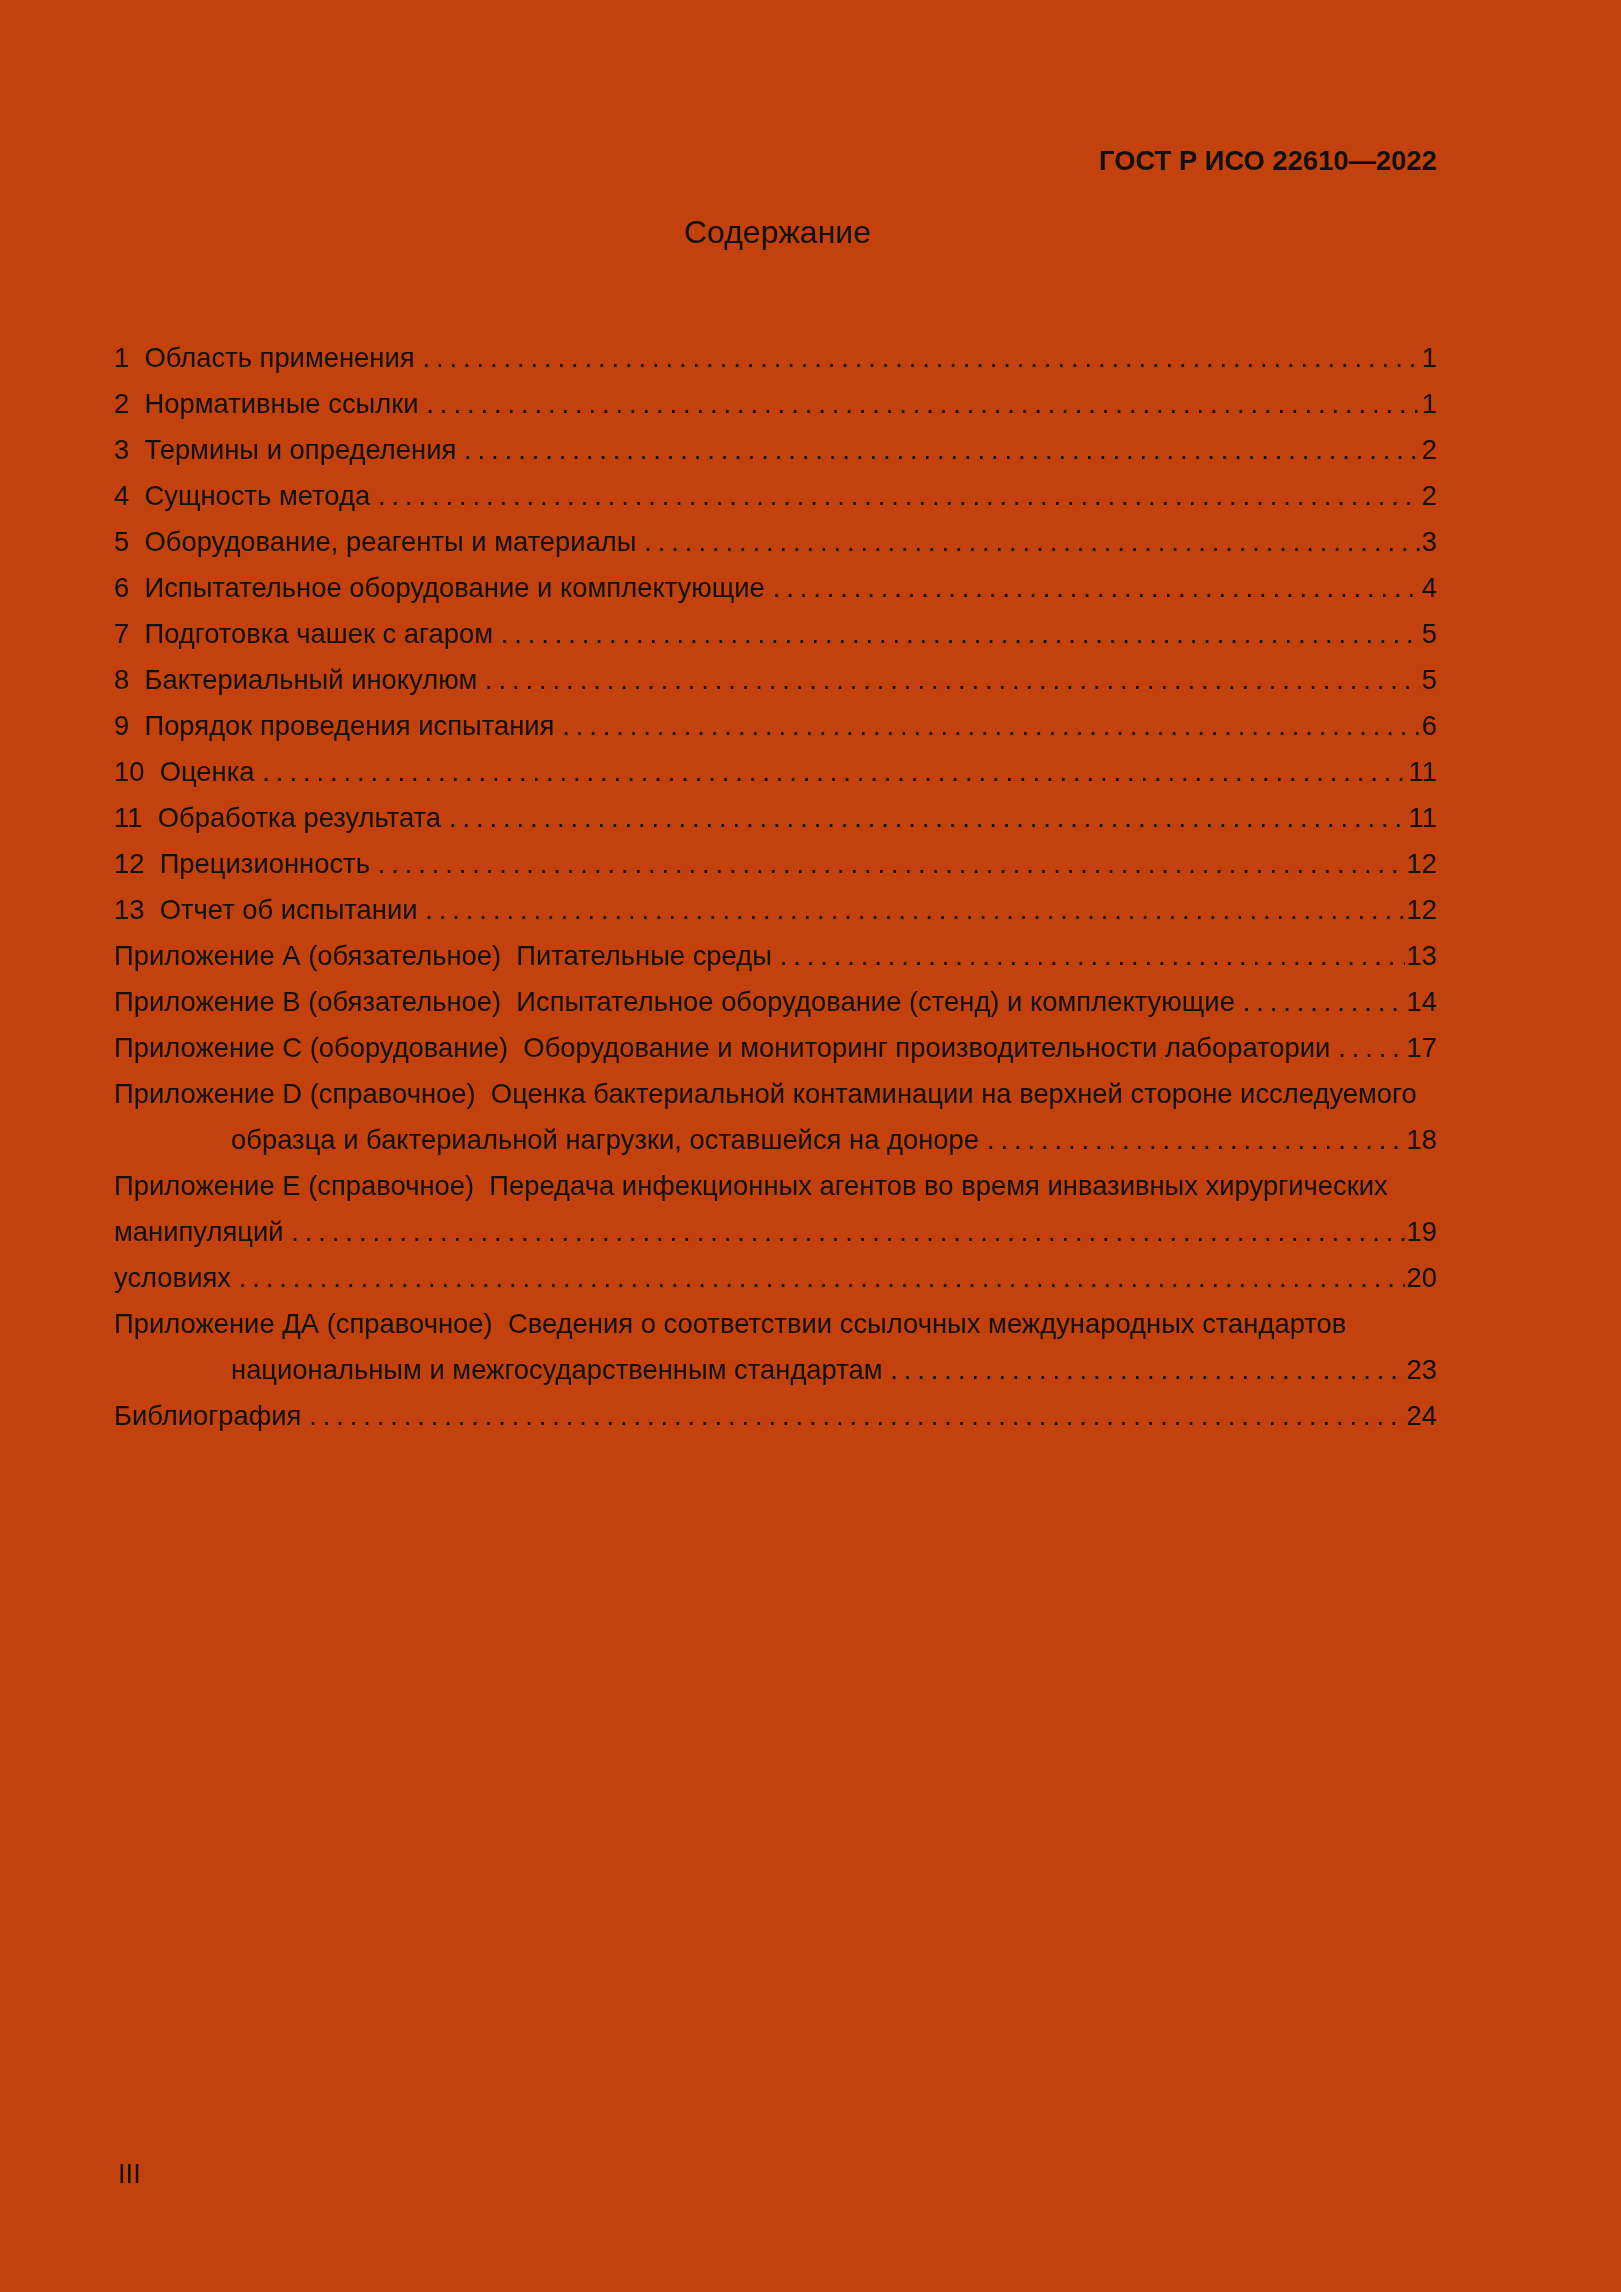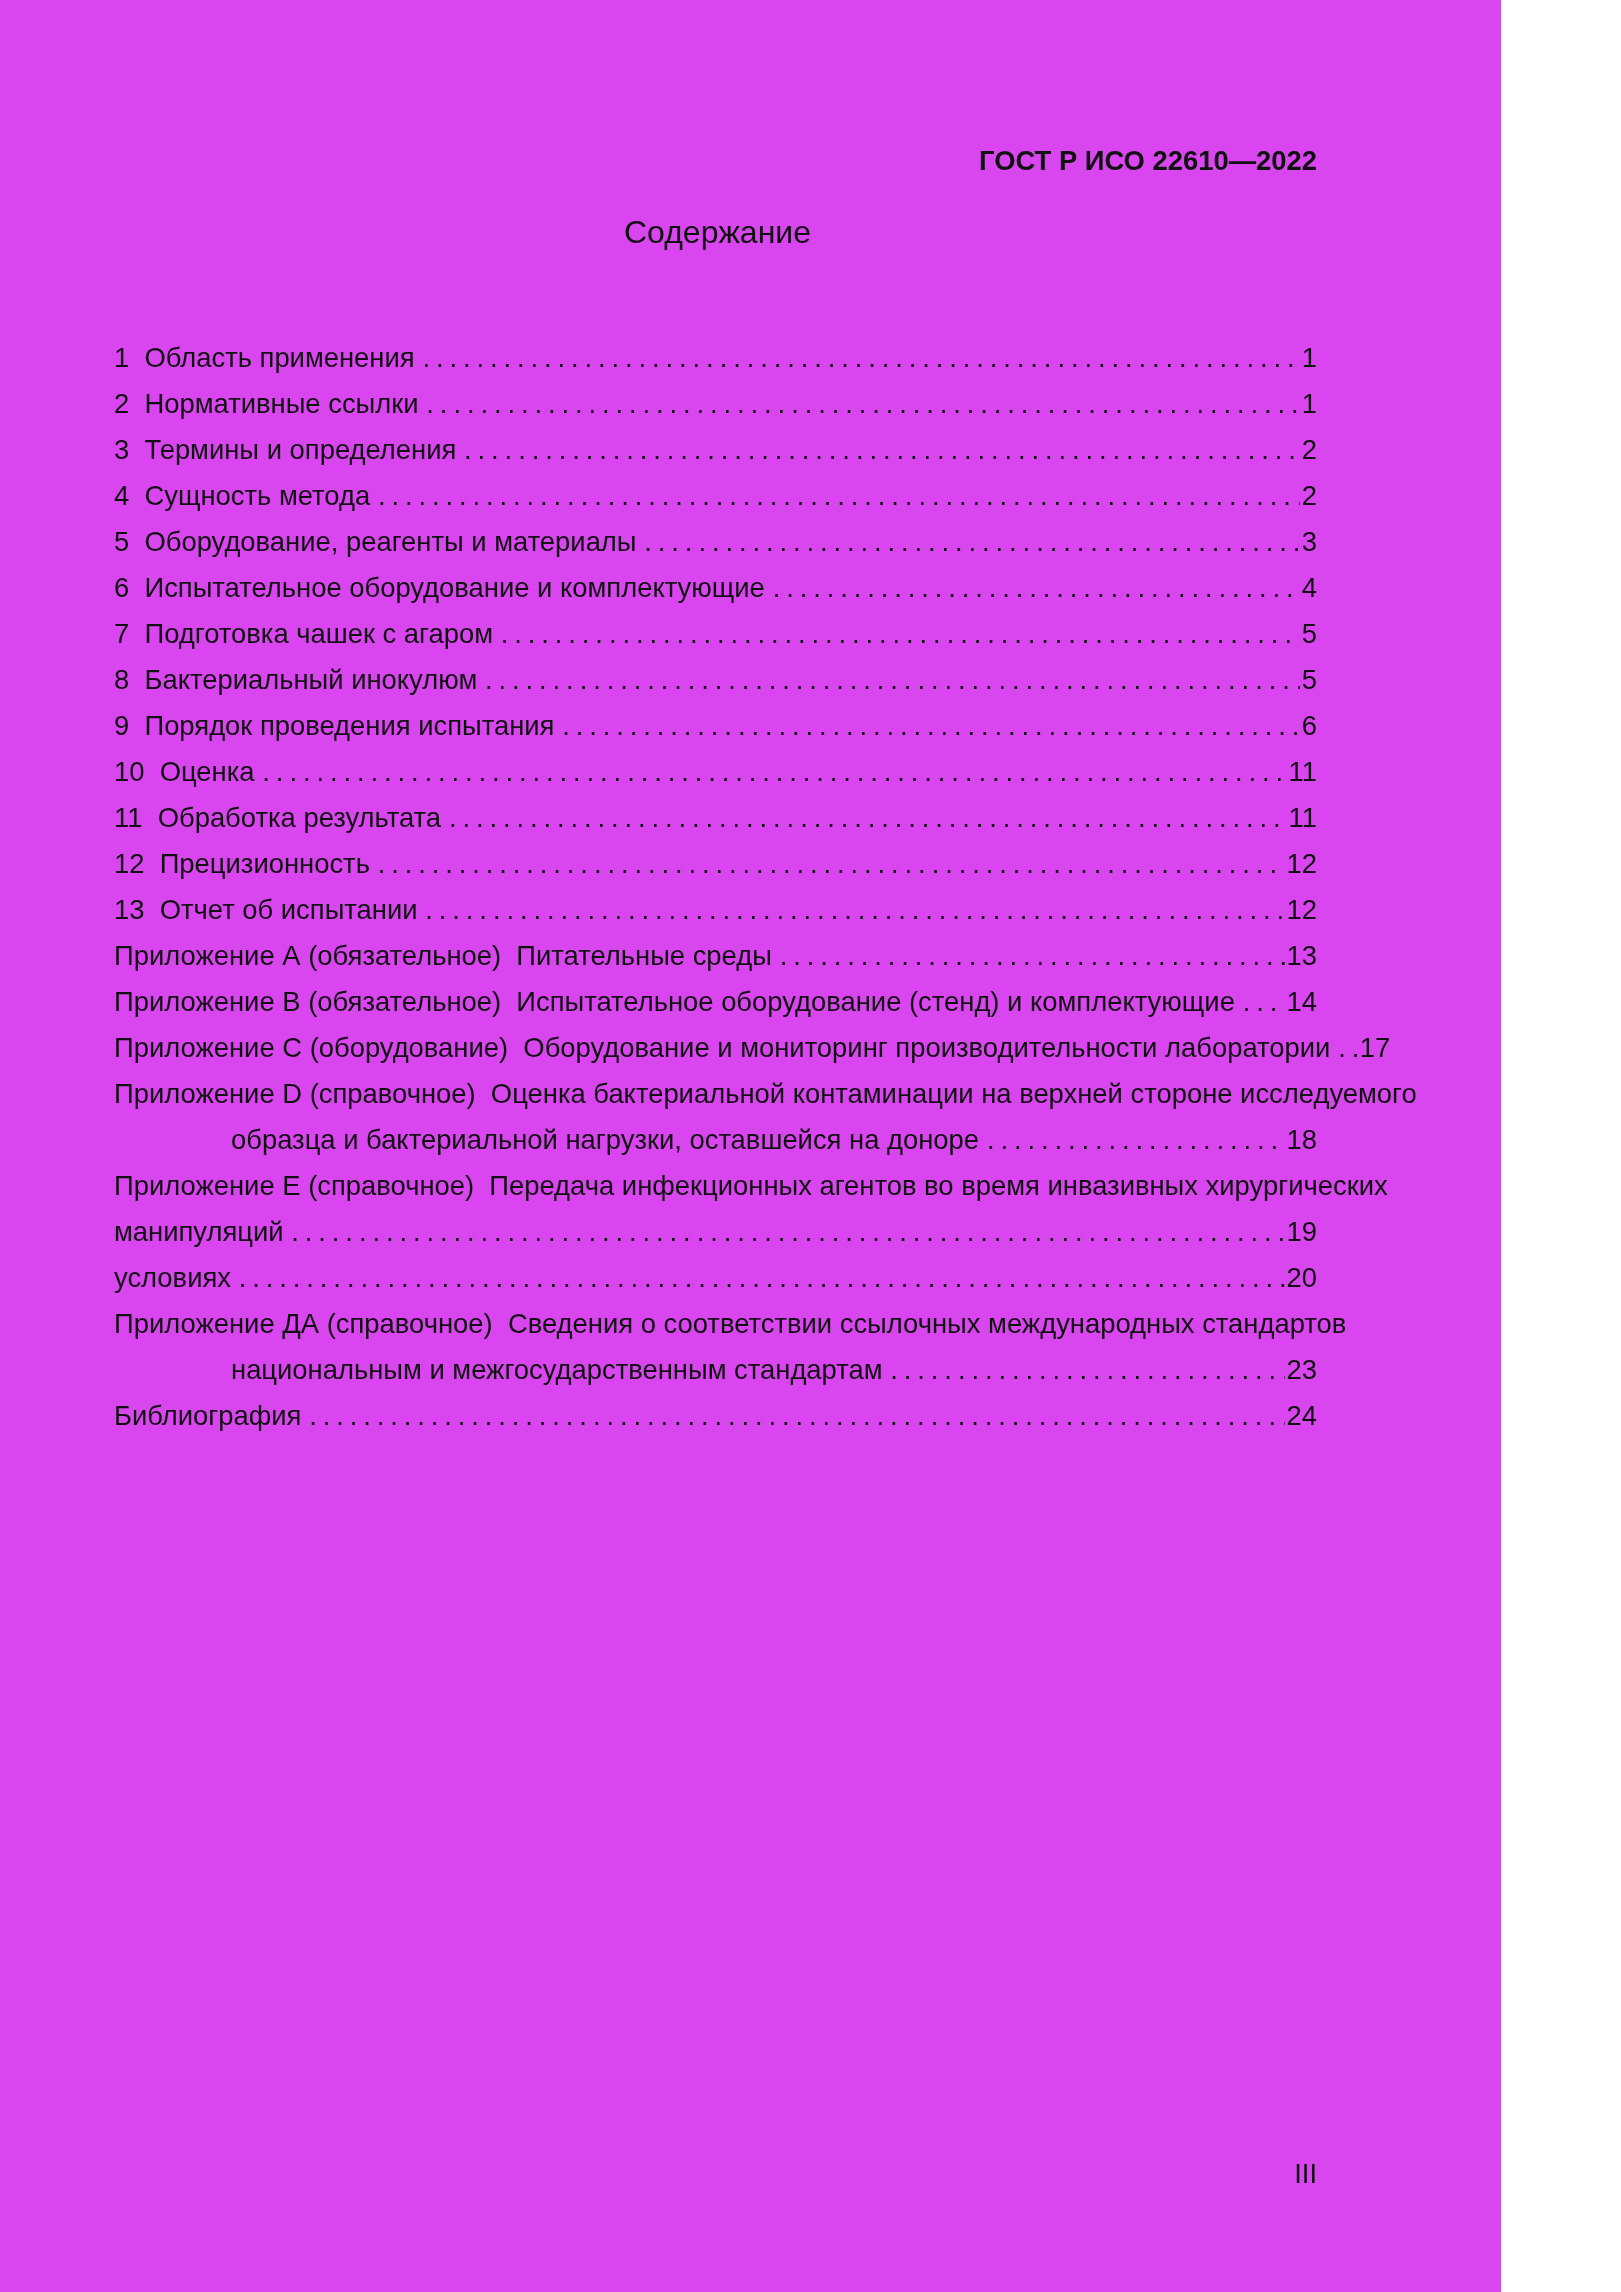--- a/index.html
+++ b/index.html
@@ -2,23 +2,23 @@
 <html><head>
 <meta charset="utf-8">
 <style>
   html, body {
     margin: 0;
     padding: 0;
     background: #ffffff;
   }
   .page {
     position: relative;
-    width: 1501px;
+    width: 1621px;
     height: 2293px;
-    background: #d946ef;
+    background: #c2410c;
     font-family: "Liberation Sans", sans-serif;
     color: #111111;
     overflow: hidden;
   }
   .doc-header {
     position: absolute;
     top: 145px;
     left: 118px;
     right: 184px;
     text-align: right;
@@ -71,21 +71,20 @@
   }
   .page-num {
     flex: 0 0 auto;
     white-space: pre;
   }
   .folio {
     position: absolute;
     top: 2158px;
     left: 118px;
     right: 184px;
-    text-align: right;
     font-size: 27.4px;
   }
 </style>
 </head>
 <body>
 
 <div class="page">
   <div class="doc-header">ГОСТ Р ИСО 22610—2022</div>
 
   <h1 class="title">Содержание</h1>

